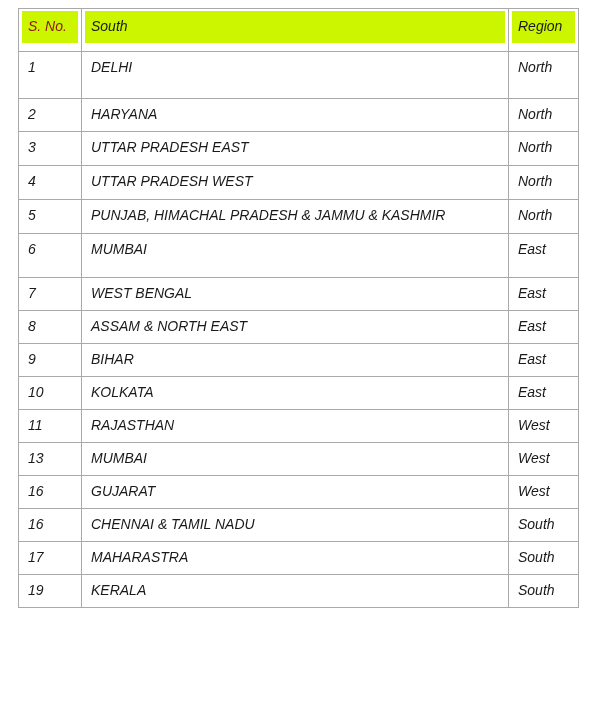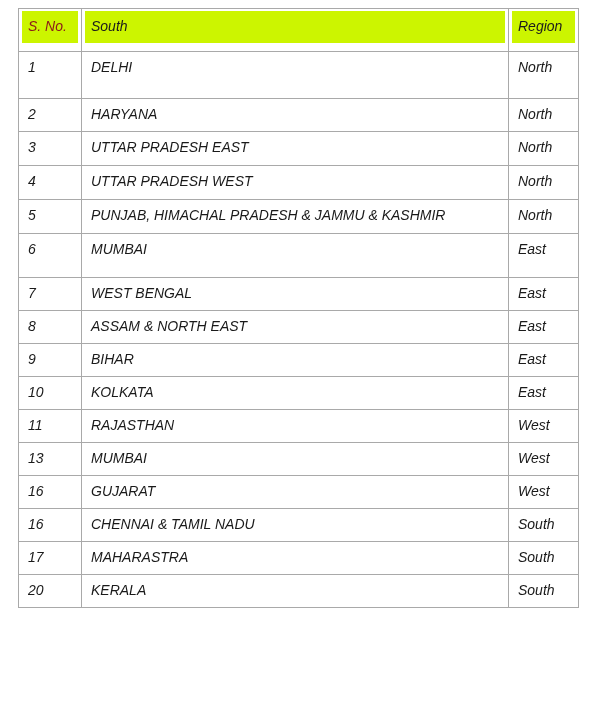--- a/index.html
+++ b/index.html
@@ -173,20 +173,20 @@
     <td class="cell-region">South</td>
   </tr>
 
   <tr>
     <td class="cell-sno">17</td>
     <td class="cell-circle">MAHARASTRA</td>
     <td class="cell-region">South</td>
   </tr>
 
   <tr>
-    <td class="cell-sno">20</td>
+    <td class="cell-sno">19</td>
     <td class="cell-circle">KERALA</td>
     <td class="cell-region">South</td>
   </tr>
 
 </tbody>
   </table>
 </div>
 
 </body></html>

